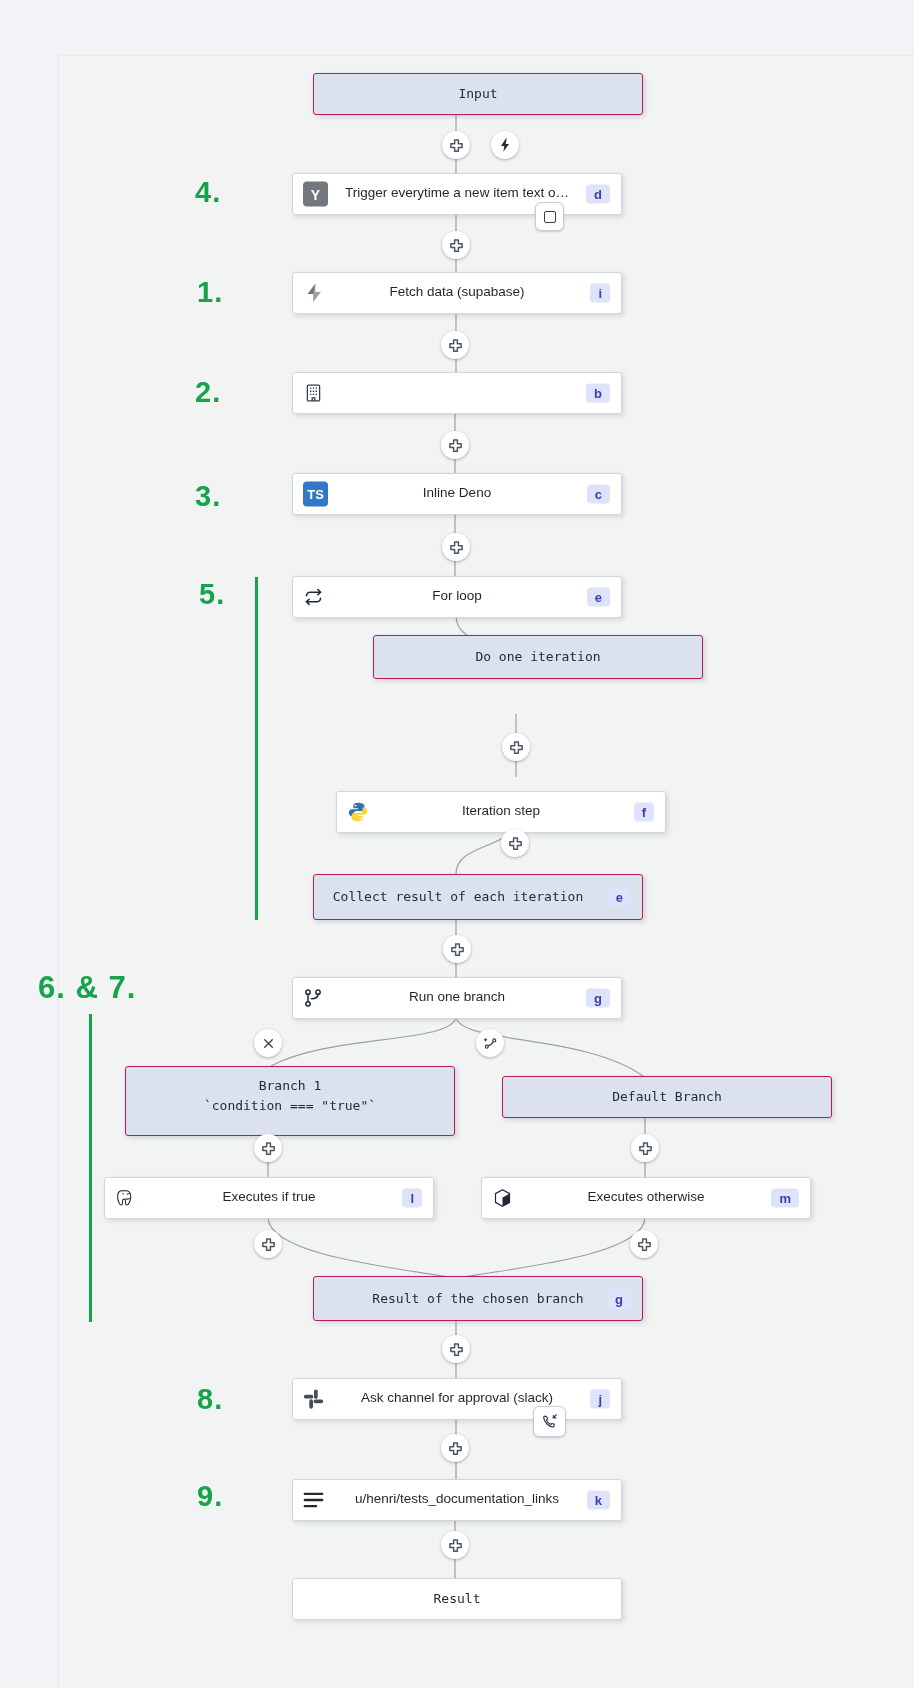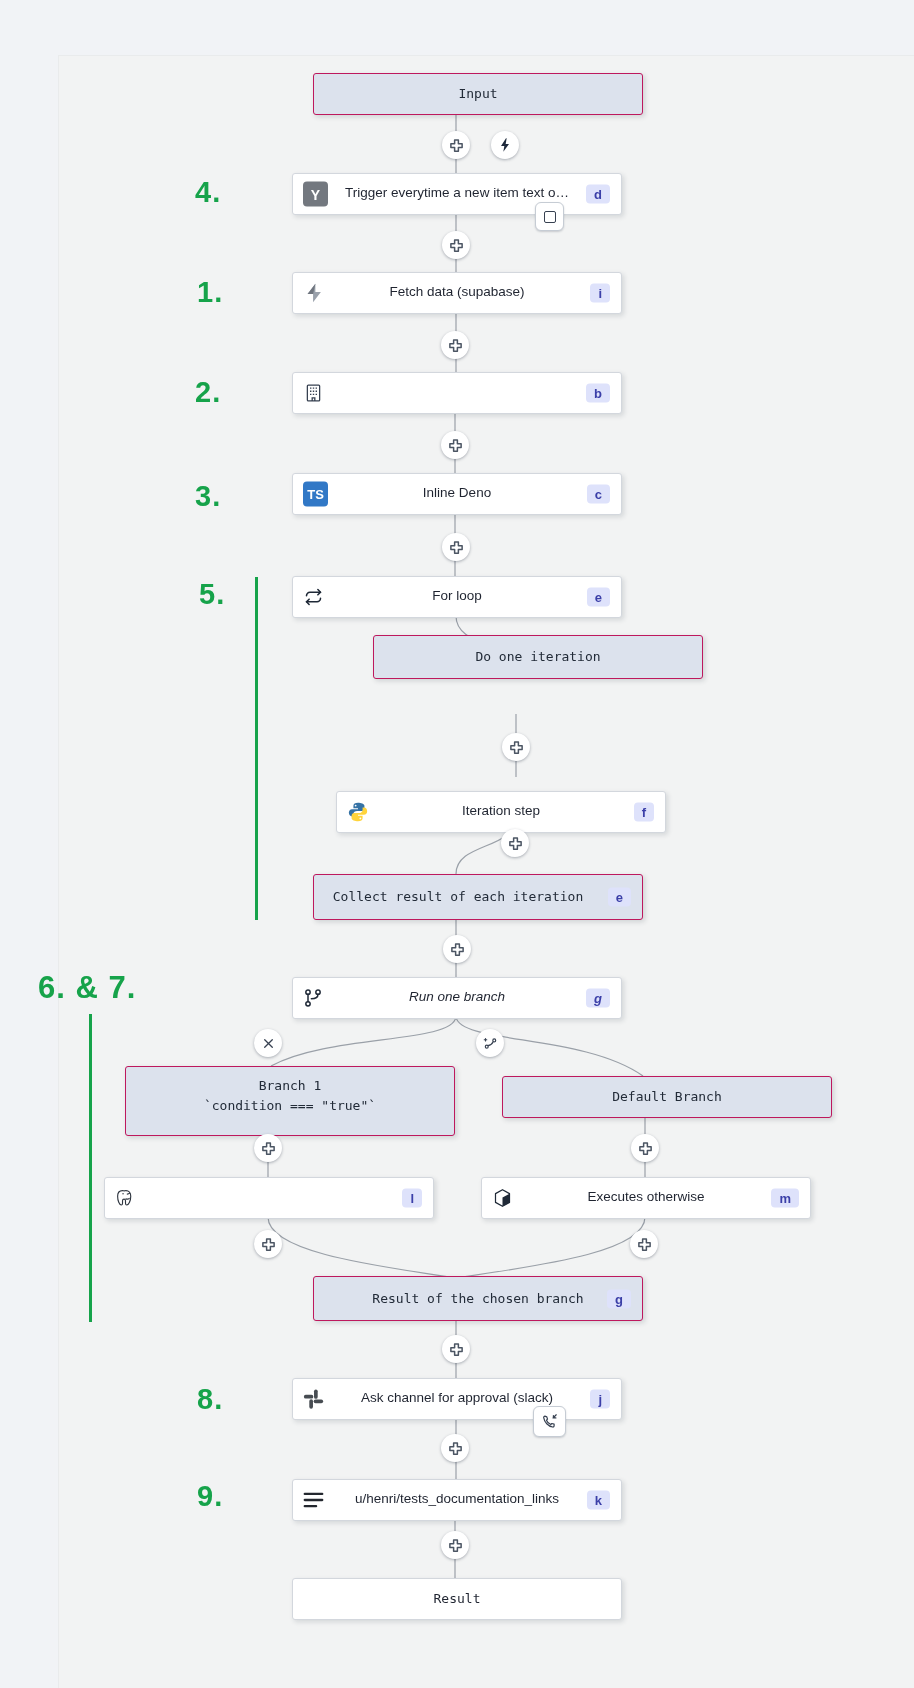--- a/index.html
+++ b/index.html
@@ -190,21 +190,21 @@
     <span class="lbl" style="line-height:44px;padding-right:40px;position:absolute;left:0;right:0;top:0;">Collect result of each iteration</span>
     <span class="badge">e</span>
   </div>
 
   <div class="circle" style="left:443px;top:935px;">
     <svg width="15" height="15" viewBox="0 0 24 24">
         <path d="M9 3h6v6h6v6h-6v6H9v-6H3V9h6z" fill="#fff" stroke="#4b5563" stroke-width="2.4" stroke-linejoin="round"></path>
       </svg>
   </div>
 
-  <div class="node" style="left:292px;top:977px;width:328px;height:40px;font-style:italic;">
+  <div class="node" style="left:292px;top:977px;width:328px;height:40px;">
     <span class="nicon">
       <svg width="20" height="22" viewBox="0 0 24 24" fill="none" stroke="#1f2937" stroke-width="1.8" stroke-linecap="round">
           <circle cx="6" cy="19" r="2.6"></circle>
           <circle cx="6" cy="5" r="2.6"></circle>
           <circle cx="18" cy="5" r="2.6"></circle>
           <path d="M6 7.6v8.8M18 7.6c0 4-4 5.4-8 5.4"></path>
         </svg>
     </span>
     <span class="lbl">Run one branch</span>
     <span class="badge">g</span>
@@ -246,20 +246,21 @@
 
   <div class="node" style="left:104px;top:1177px;width:328px;height:40px;">
     <span class="nicon">
       <svg width="21" height="21" viewBox="0 0 24 24" fill="none" stroke="#2f3640" stroke-width="1.3" stroke-linecap="round">
           <path d="M8.5 3.5C5 3.5 3 6 3 10c0 5 2 10 4.2 10 1 0 1.4-.9 1.4-2v-3c0-1 .8-1.7 1.7-1.7s1.7.7 1.7 1.7v3c0 1.1.5 2 1.5 2C15.7 20 18 15 18 10c0-4-2.2-6.5-5.5-6.5-.8 0-1.3.3-2 .3s-1.2-.3-2-.3z"></path>
           <path d="M14 7.5c1 0 2-.3 2.8-1"></path>
           <circle cx="9.2" cy="7.2" r=".8" fill="#2f3640" stroke="none"></circle>
           <path d="M12.5 13c1.5.5 3 .3 3.8-.5"></path>
         </svg>
     </span>
+    <span class="lbl">Executes if true</span>
     <span class="badge">l</span>
   </div>
 
   <div class="node" style="left:481px;top:1177px;width:328px;height:40px;">
     <span class="nicon">
       <svg width="21" height="21" viewBox="0 0 24 24">
           <path d="M12 2.5 20 7v10l-8 4.5L4 17V7z" fill="#fff" stroke="#1f2937" stroke-width="1.4" stroke-linejoin="round"></path>
           <path d="M12 11.5 20 7v10l-8 4.5z" fill="#1f2937"></path>
         </svg>
     </span>

